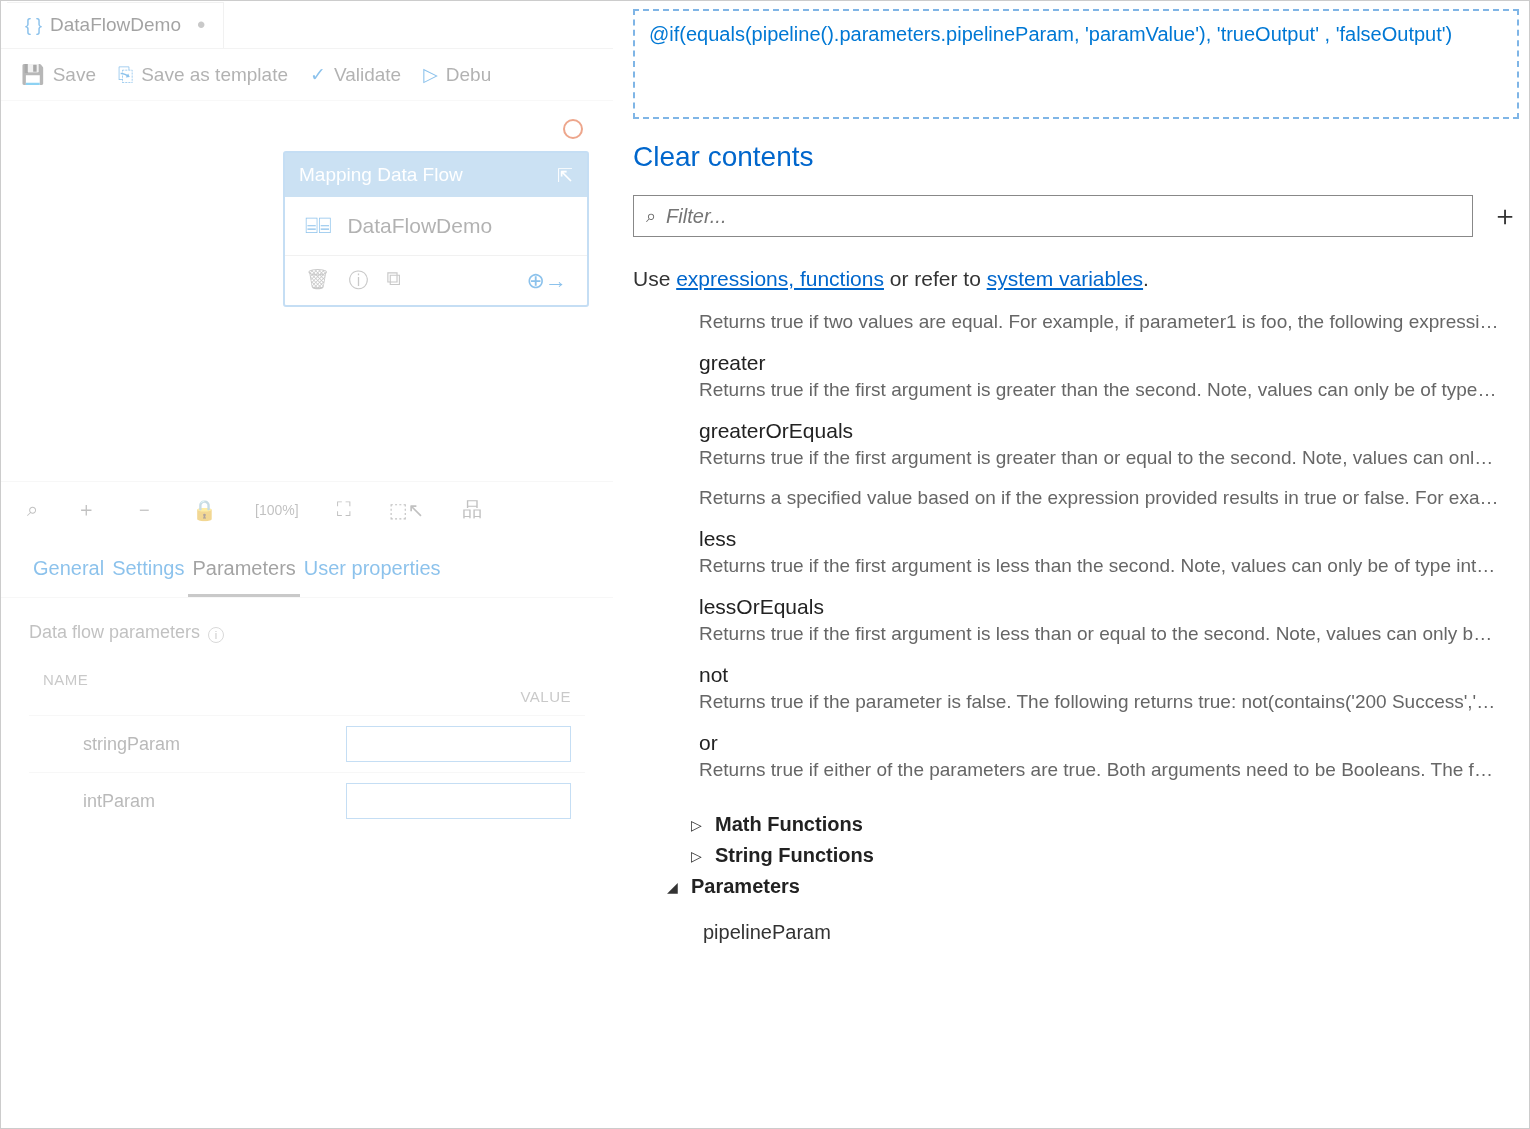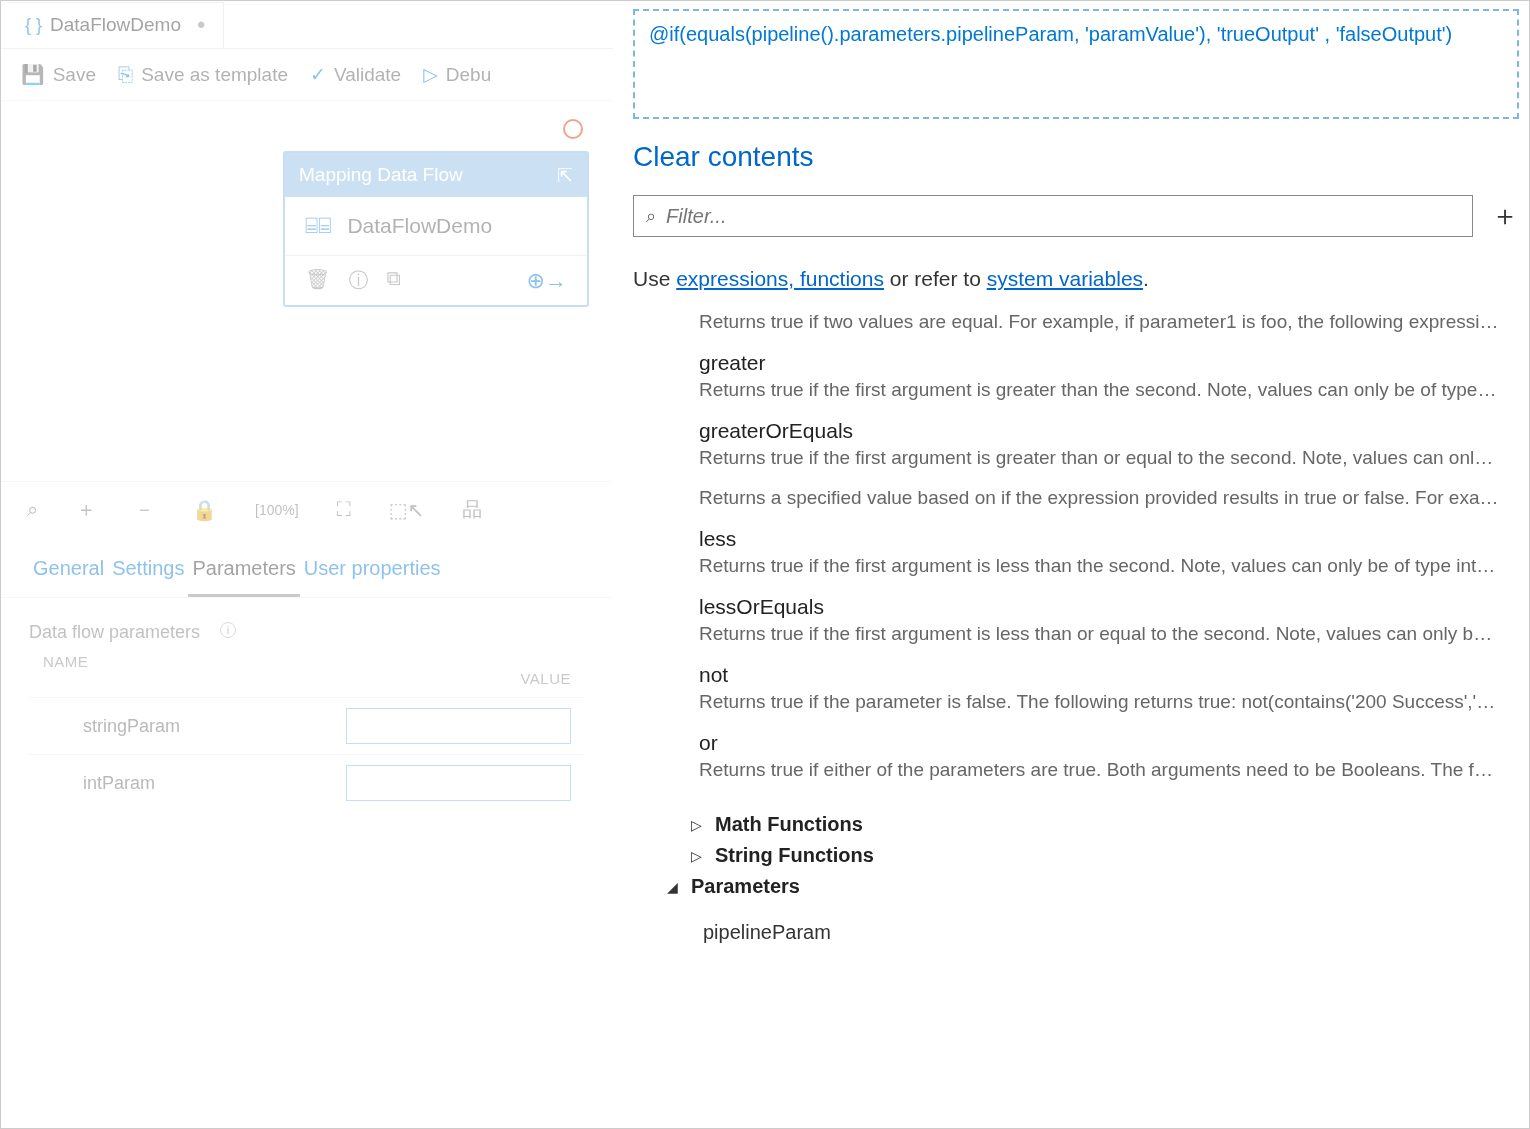--- a/index.html
+++ b/index.html
@@ -30,21 +30,21 @@
 .activity-footer .add-icon { color: #0078d4; font-size: 22px; }
 
 .designer-toolbar { height: 56px; display: flex; align-items: center; gap: 38px; padding: 0 26px; border-top: 1px solid #eee; color: #777; font-size: 20px; }
 .designer-toolbar span { cursor: pointer; }
 
 .props-tabs { display: flex; padding: 10px 28px 0; border-bottom: 1px solid #eee; }
 .props-tab { font-size: 20px; color: #0078d4; padding: 10px 4px 14px; cursor: pointer; }
 .props-tab.active { color: #333; border-bottom: 3px solid #888; }
 
 .params-section { padding: 24px 28px; }
-.params-label { font-size: 18px; color: #777; display: flex; align-items: flex-start; gap: 20px; }
+.params-label { font-size: 18px; color: #777; display: flex; align-items: flex-end; gap: 8px; margin-bottom: 18px; }
 .info-icon { width: 16px; height: 16px; border: 1px solid #aaa; border-radius: 50%; font-size: 11px; display: inline-flex; align-items: center; justify-content: center; color: #888; }
 
 .params-table { width: 100%; }
 .params-header { display: flex; padding: 10px 14px; font-size: 15px; color: #888; letter-spacing: 0.5px; flex-direction: column; }
 .col-name { width: 280px; }
 .col-value { flex: 1; text-align: right; }
 .params-row { display: flex; align-items: center; padding: 10px 14px; border-top: 1px solid #eee; }
 .params-row .pname { width: 280px; font-size: 18px; color: #666; margin-left: 40px; }
 .params-row input { flex: 1; height: 36px; border: 1px solid #7fb5e6; padding: 0 8px; font-size: 16px; }
 

